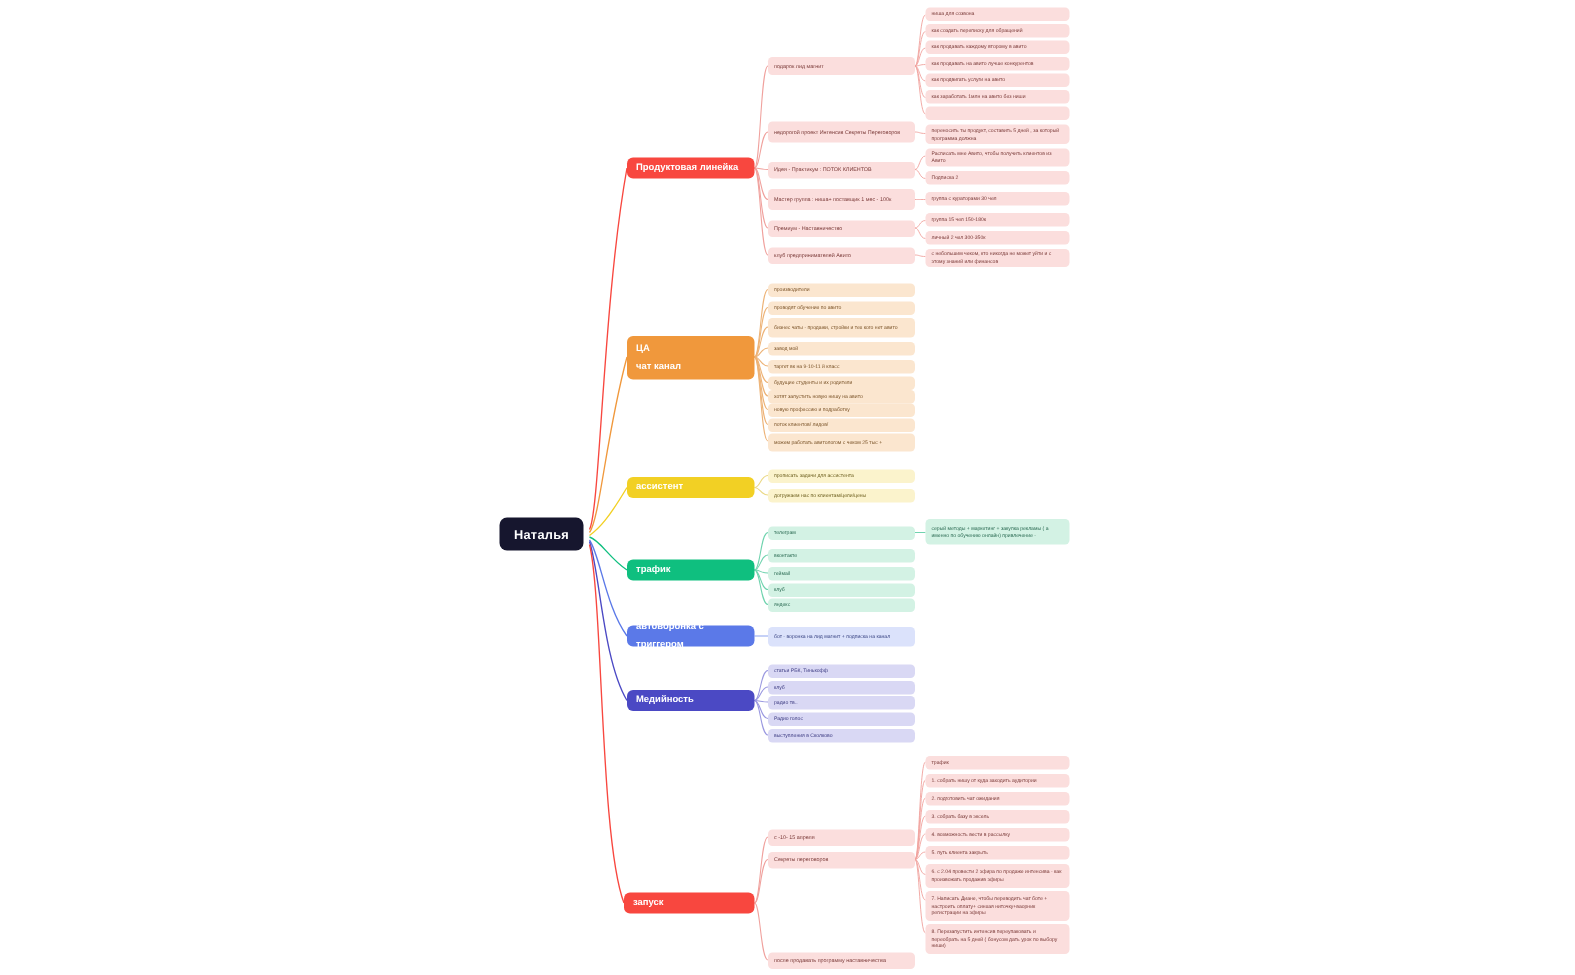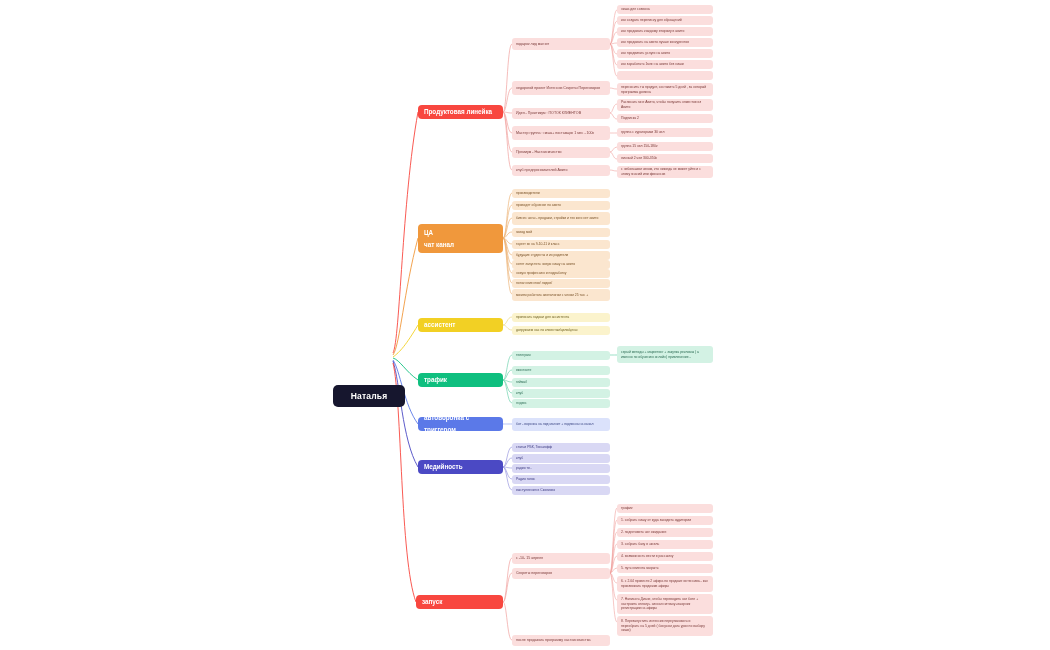--- a/index.html
+++ b/index.html
@@ -10,26 +10,25 @@
     overflow:hidden;
     position:relative;
   }
   #canvas{position:absolute;left:0;top:0;width:1050px;height:650px;}
   svg#links{position:absolute;left:0;top:0;width:1050px;height:650px;pointer-events:none;}
 
   .node{position:absolute;box-sizing:border-box;}
 
   
   .root{
-    left:333px;top:345px;width:72px;height:22px;
+    left:333px;top:345px;width:56px;height:22px;
     background:#16162e;border-radius:5px;
     display:flex;align-items:center;justify-content:center;
     color:#ffffff;font-size:8.5px;font-weight:bold;letter-spacing:.2px;
     z-index:5;
-    margin-top:40px;
   }
 
   
   .branch{
     border-radius:4px;
     display:flex;flex-direction:column;justify-content:center;
     padding:2px 6px;
     color:#ffffff;font-size:6.3px;font-weight:bold;
     z-index:4;
   }

